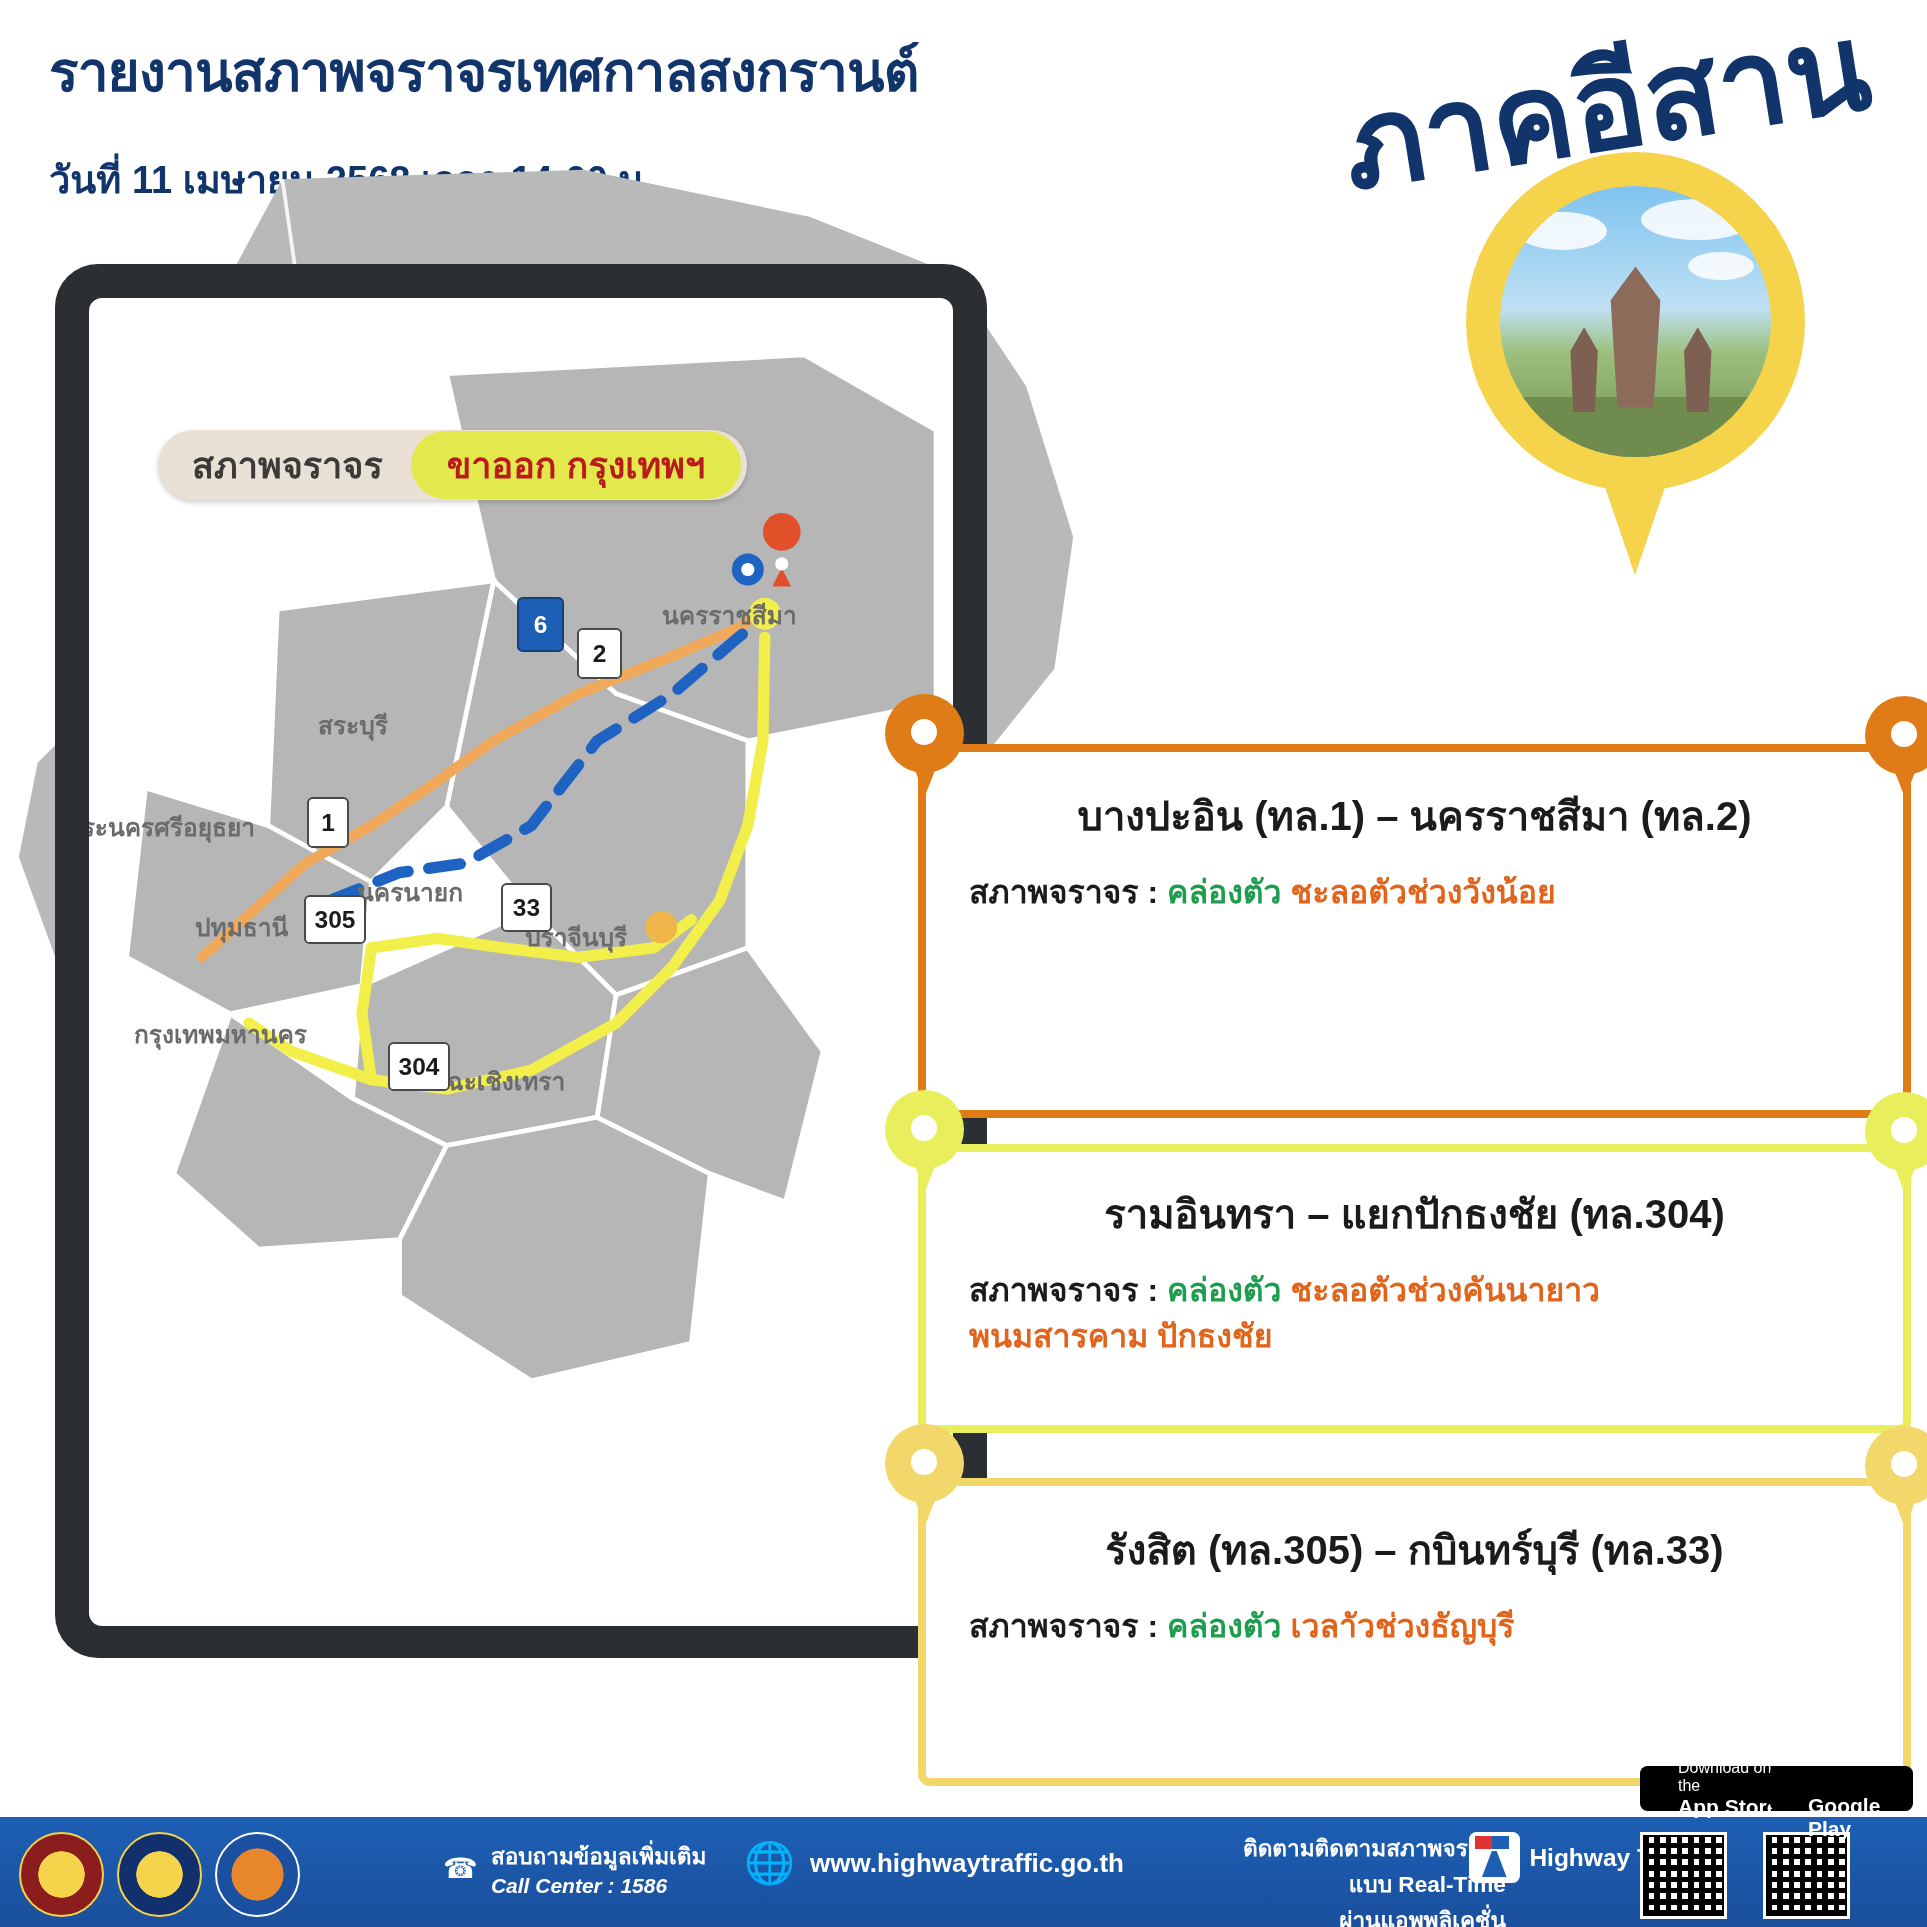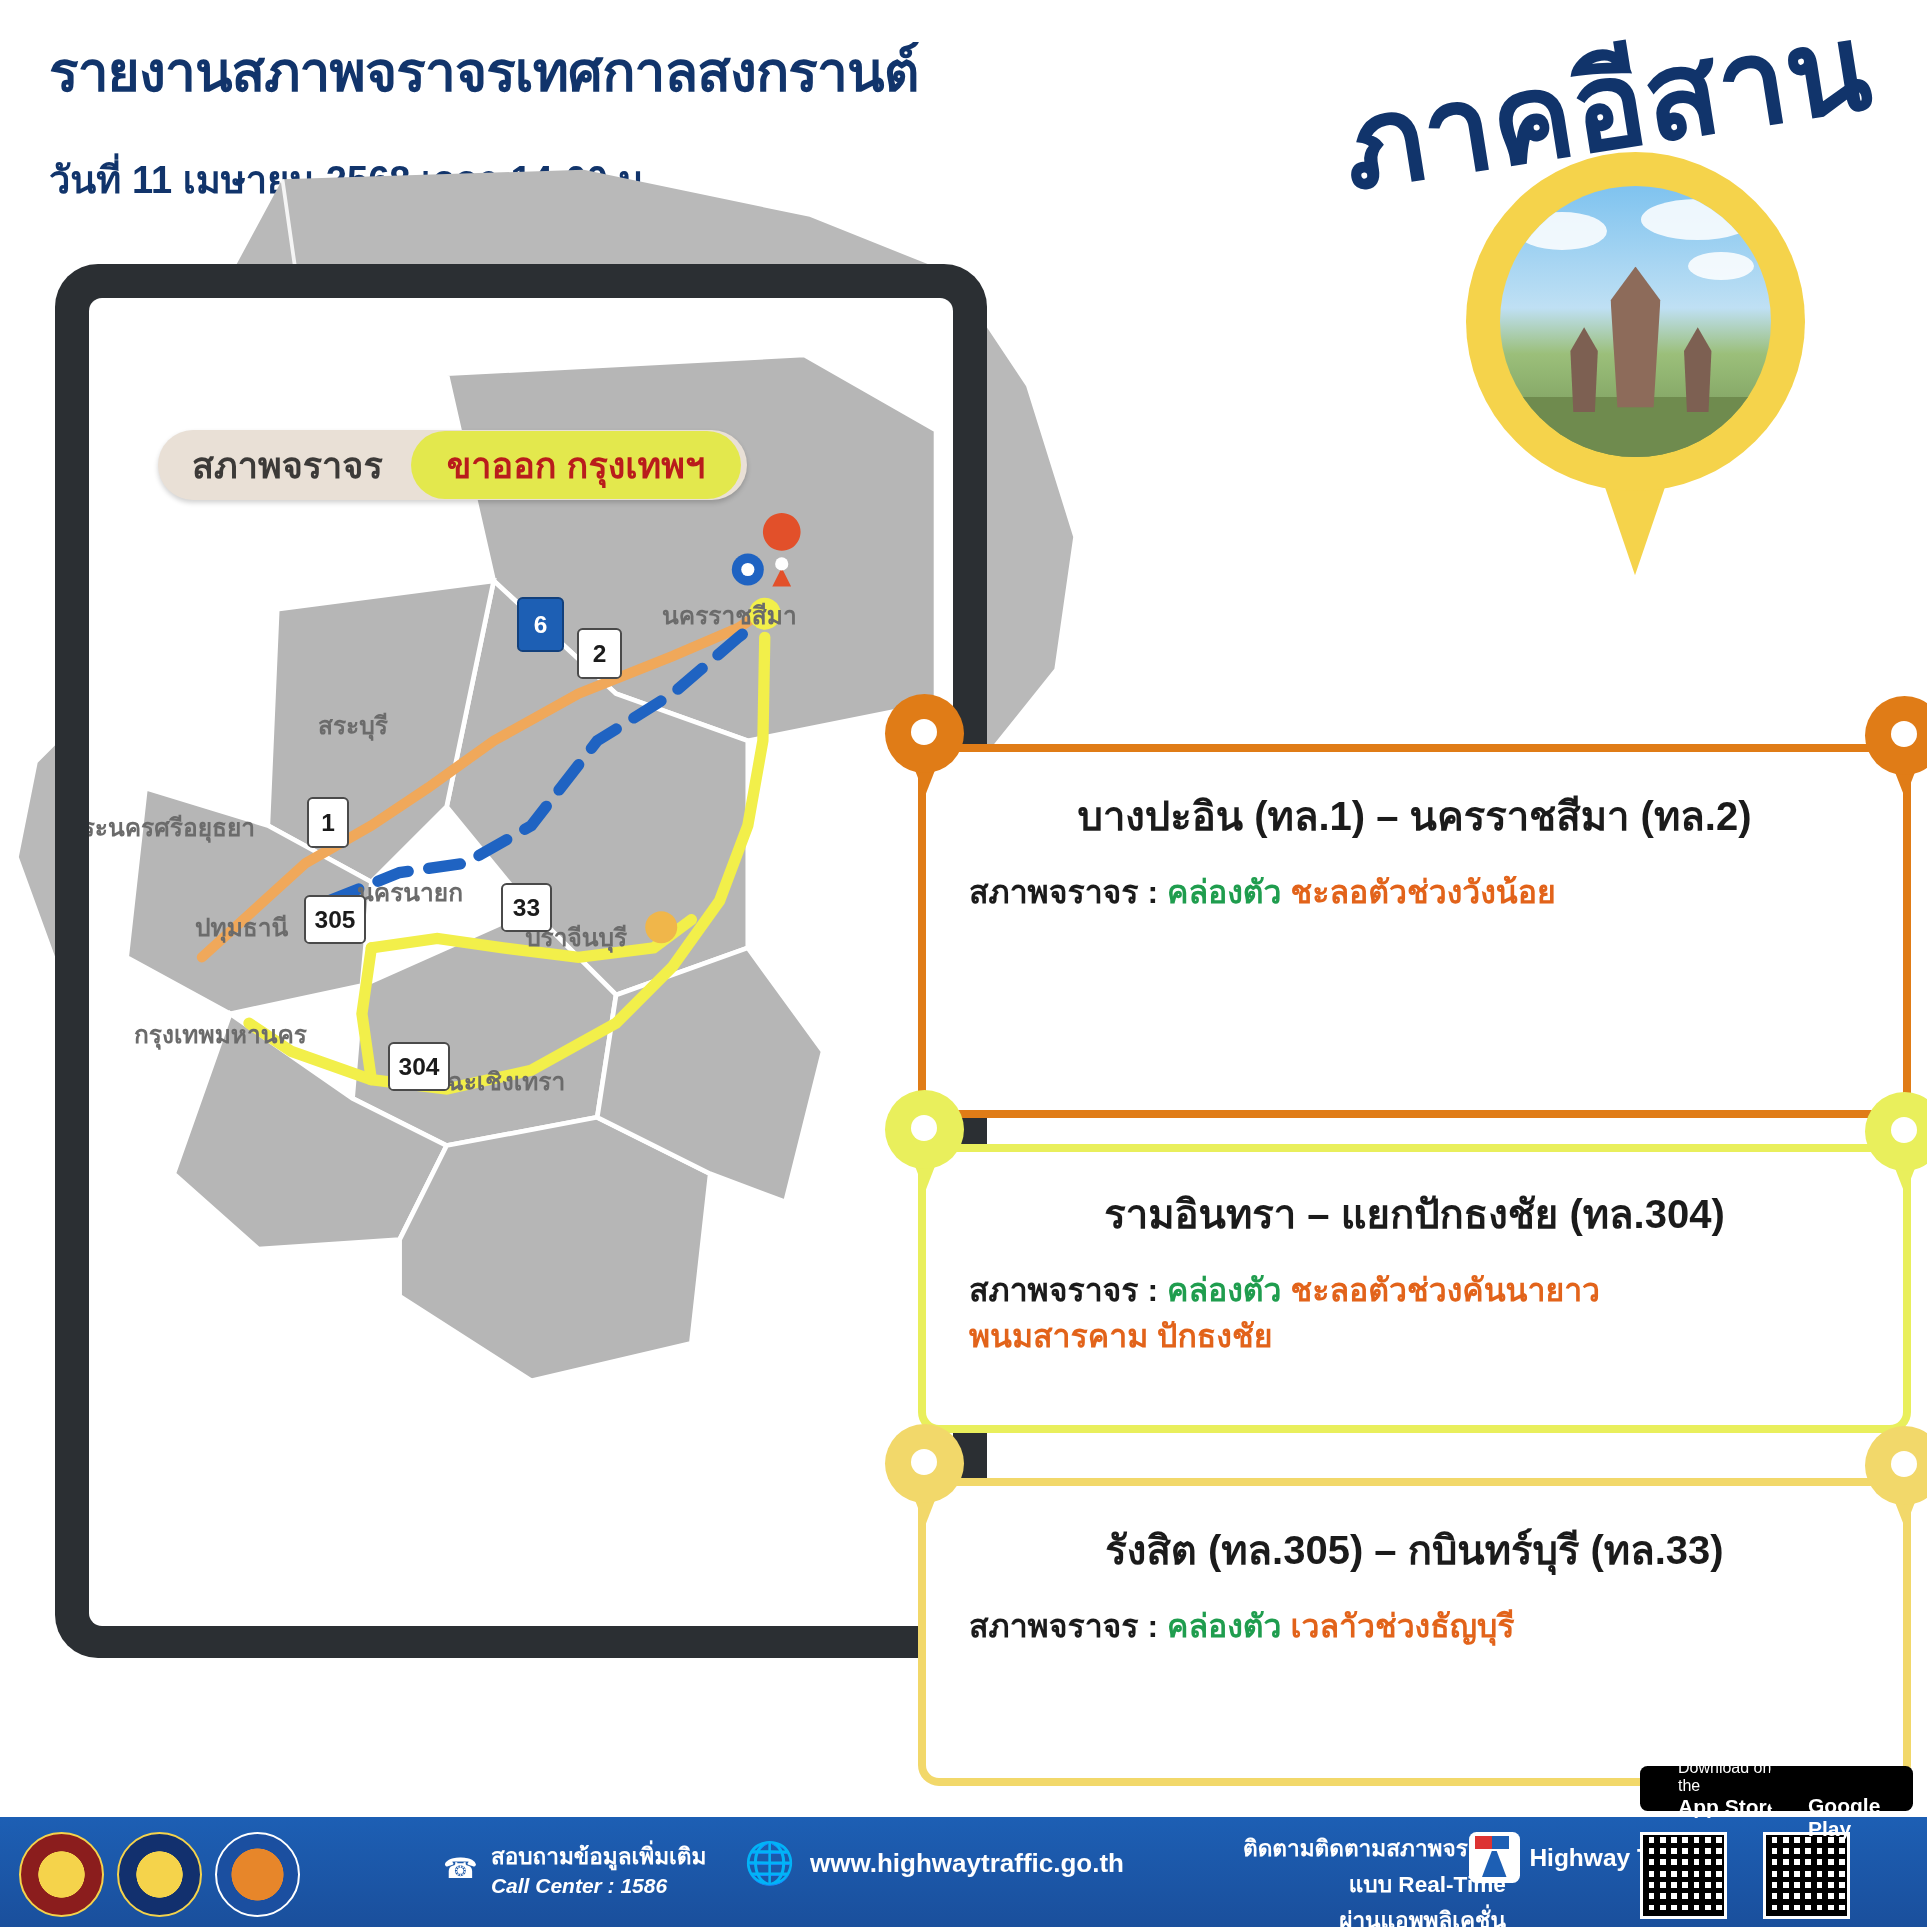--- a/index.html
+++ b/index.html
@@ -33,21 +33,21 @@
   .chip-row{position:absolute;left:158px;top:270px;display:flex;align-items:center;background:#e9e0d6;border-radius:36px;height:70px;padding:0 5.6px 0 0;box-shadow:0 2.8px 5.6px rgba(0,0,0,.18);}
   .chip-a{font-size:36px;font-weight:bold;color:#3c3a38;padding:0 28px 0 34px;}
   .chip-b{background:#e3e84d;border-radius:36px;height:68px;display:flex;align-items:center;padding:0 36px;font-size:36px;font-weight:bold;color:#b91c1c;}
 
   
   .mlabel{position:absolute;font-size:24.5px;color:#6b6b6b;font-weight:bold;}
   .shield{position:absolute;background:#ffffff;border:2.8px solid #4a4a4a;border-radius:5.6px;font-size:24.5px;font-weight:bold;color:#1b1b1b;display:flex;align-items:center;justify-content:center;}
   .shield.blue{background:#1d5fb4;border-color:#12407c;color:#ffffff;}
 
   
-  .card{position:absolute;background:#ffffff;border-radius:21px;}
+  .card{position:absolute;background:#ffffff;border-radius:12px;}
   .card h3{margin:0;text-align:center;font-size:40px;font-weight:bold;color:#1b1b1b;}
   .card .row{margin-top:21px;font-size:32px;font-weight:bold;color:#1b1b1b;padding-left:43px;line-height:1.45;}
   .ok{color:#1f9d4e;}
   .slow{color:#e2631a;}
 
   .card1{left:918px;top:744px;width:977px;height:358px;border:8.5px solid #e07c17;}
   .card2{left:918px;top:1144px;width:977px;height:273px;border:8.5px solid #e9ef5c;}
   .card3{left:918px;top:1478px;width:977px;height:292px;border:8.5px solid #f2d86a;}
   .card4{left:55px;top:1478px;width:838px;height:292px;border:8.5px dashed #10427e;}
 

